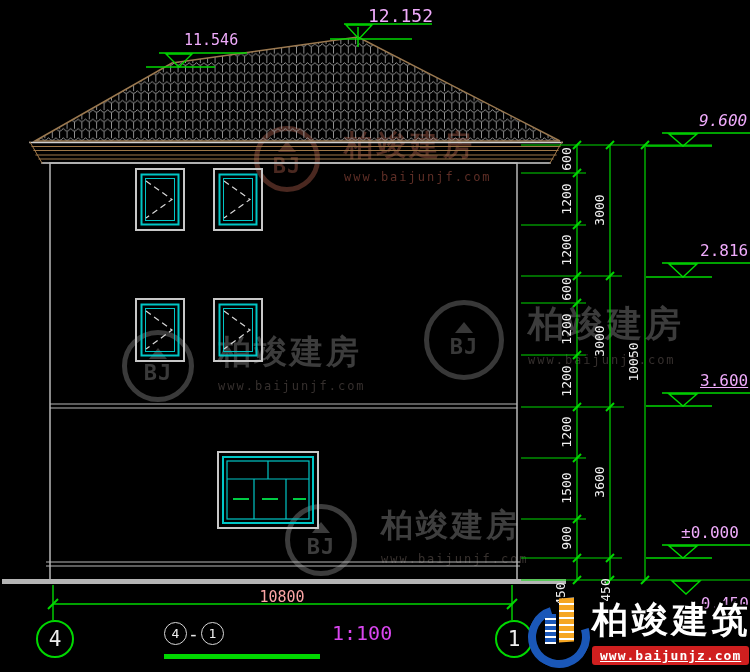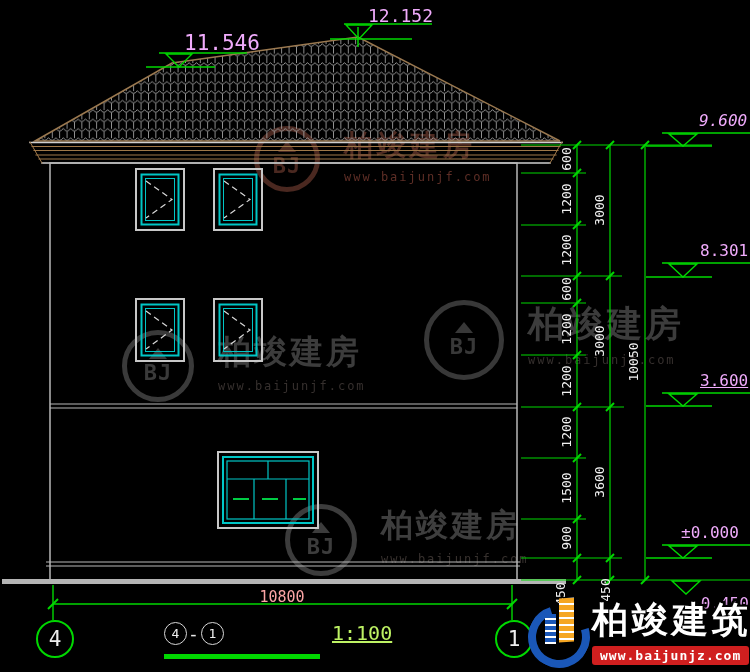--- a/index.html
+++ b/index.html
@@ -11,21 +11,21 @@
   .dimh{position:absolute;color:#fca5a5;font:15px "DejaVu Sans Mono",monospace;z-index:5;transform:translate(-50%,0);white-space:nowrap;}
   .dimv{position:absolute;color:#f0f0f0;font:13px "DejaVu Sans Mono",monospace;z-index:5;
         transform:translate(-50%,-50%) rotate(-90deg);white-space:nowrap;}
   
   .axis-circle{position:absolute;width:34px;height:34px;border:2px solid #00d800;border-radius:50%;
         color:#eeeeee;font:21px "DejaVu Sans Mono",monospace;display:flex;align-items:center;justify-content:center;z-index:5;}
   .title-circle{position:absolute;width:21px;height:21px;border:1.5px solid #d8d8d8;border-radius:50%;
         color:#eeeeee;font:13px "DejaVu Sans Mono",monospace;display:flex;align-items:center;justify-content:center;z-index:5;}
   .title-dash{position:absolute;color:#e8e8e8;font:18px "DejaVu Sans Mono",monospace;z-index:5;}
   .title-name{position:absolute;color:#f0f0f0;font:24px "DejaVu Sans",sans-serif;letter-spacing:2px;z-index:5;white-space:nowrap;}
-  .title-scale{position:absolute;color:#bef264;font:20px "DejaVu Sans Mono",monospace;z-index:5;text-decoration:underline;}
+  .title-scale{position:absolute;color:#d946ef;font:20px "DejaVu Sans Mono",monospace;z-index:5;}
   .title-underline{position:absolute;left:164px;top:654px;width:156px;height:5px;background:#00d800;z-index:5;}
   
   .wm{position:absolute;display:flex;align-items:flex-start;gap:24px;z-index:1;}
   .wm-ring{border-radius:50%;border:5px solid currentColor;display:flex;flex-direction:column;
            align-items:center;justify-content:center;flex:none;}
   .wm-peak{width:0;height:0;border-left:9px solid transparent;border-right:9px solid transparent;
            border-bottom:11px solid currentColor;margin-bottom:1px;}
   .wm-bj{font:bold 22px "DejaVu Sans Mono",monospace;letter-spacing:1px;}
   .wm-brand{font-weight:bold;white-space:nowrap;}
   .wm-url{font:12px "DejaVu Sans Mono",monospace;letter-spacing:2px;white-space:nowrap;margin-top:4px;}
@@ -35,21 +35,21 @@
   .bl-swoosh{position:absolute;left:0;top:10px;width:46px;height:46px;border:8px solid #1a57b8;
              border-top-color:transparent;border-radius:50%;transform:rotate(28deg);}
   .bl-tower-orange{position:absolute;left:31px;top:2px;width:15px;height:44px;
              background:repeating-linear-gradient(#f5a623 0 5px,#ffffff 5px 7px);transform:skewY(-4deg);}
   .bl-tower-blue{position:absolute;left:17px;top:18px;width:11px;height:30px;
              background:repeating-linear-gradient(#1a57b8 0 4px,#ffffff 4px 6px);}
   .bl-text{margin-left:2px;}
   .bl-brand{font:bold 36px "DejaVu Sans",sans-serif;color:#ffffff;letter-spacing:4px;white-space:nowrap;
             text-shadow:2px 2px 0 #000,-2px -2px 0 #000,2px -2px 0 #000,-2px 2px 0 #000,0 0 7px #000;}
   .bl-url-strip{margin-top:0px;background:#d01f1f;color:#fff;font:bold 13px "DejaVu Sans Mono",monospace;
-            letter-spacing:1px;padding:2px 8px;border-radius:3px;display:inline-block;white-space:nowrap;}
+            letter-spacing:1px;padding:2px 8px;border-radius:3px;display:inline-block;white-space:nowrap;text-decoration:underline;}
 </style>
 </head>
 <body>
 
 <div id="canvas">
 
   <div class="wm" style="left:254px;top:126px;color:#4a2820;">
     <div class="wm-ring" style="width:56px;height:56px;">
       <div class="wm-peak"></div>
       <div class="wm-bj">BJ</div>
@@ -238,23 +238,23 @@
     <g stroke="#00d800" stroke-width="1.4">
       <line x1="53" y1="585" x2="53" y2="620"></line>
       <line x1="512" y1="585" x2="512" y2="620"></line>
       <line x1="53" y1="604" x2="512" y2="604"></line>
       <line x1="48" y1="609" x2="58" y2="599" stroke-width="2"></line>
       <line x1="507" y1="609" x2="517" y2="599" stroke-width="2"></line>
     </g>
   </svg>
 
   <div class="lvl" style="left:368px;top:5px;font-size:18px;">12.152</div>
-  <div class="lvl" style="left:184px;top:31px;font-size:21px;">11.546</div>
+  <div class="lvl" style="left:184px;top:31px;font-size:15px;">11.546</div>
   <div class="lvl" style="left:699px;top:111px;font-style:italic;">9.600</div>
-  <div class="lvl" style="left:700px;top:241px;">8.301</div>
+  <div class="lvl" style="left:700px;top:241px;">2.816</div>
   <div class="lvl" style="left:700px;top:371px;text-decoration:underline;">3.600</div>
   <div class="lvl" style="left:681px;top:523px;">±0.000</div>
   <div class="lvl" style="left:691px;top:594px;">-0.450</div>
 
   <div class="dimv" style="left:566px;top:159px;">600</div>
   <div class="dimv" style="left:566px;top:199px;">1200</div>
   <div class="dimv" style="left:566px;top:250px;">1200</div>
   <div class="dimv" style="left:566px;top:289px;">600</div>
   <div class="dimv" style="left:566px;top:329px;">1200</div>
   <div class="dimv" style="left:566px;top:381px;">1200</div>

